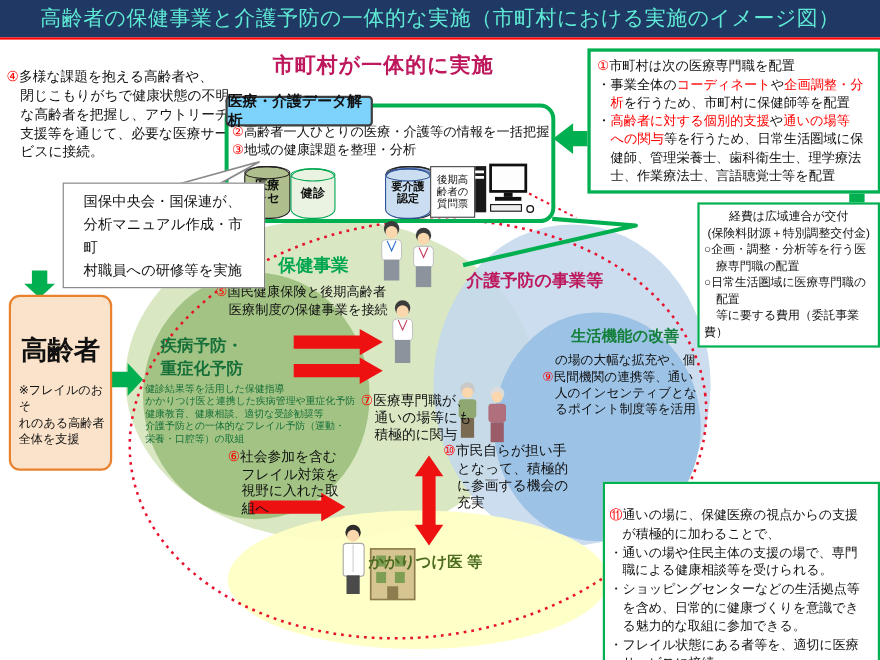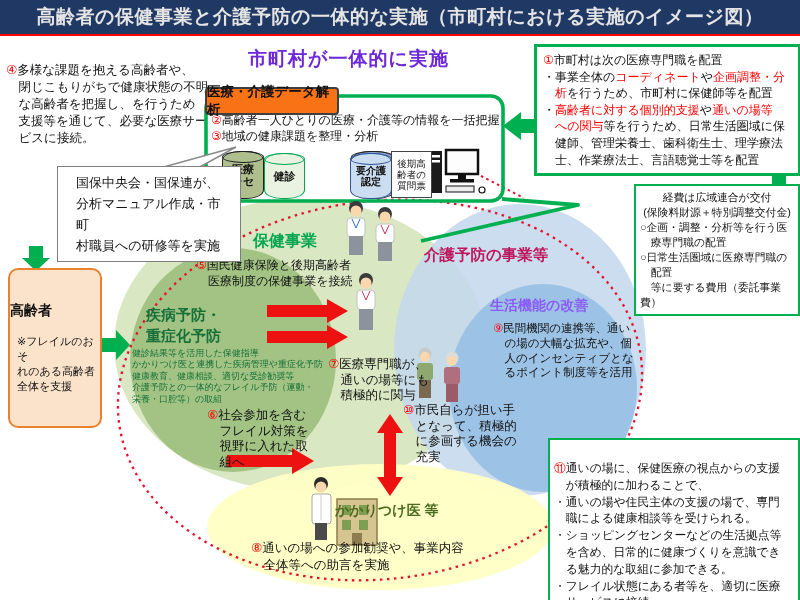--- a/index.html
+++ b/index.html
@@ -3,58 +3,58 @@
 <meta charset="utf-8">
 <style>
   html,body{margin:0;padding:0;background:#fff;}
   #stage{position:relative;width:800px;height:600px;overflow:hidden;background:#fff;
          font-family:"Liberation Sans","DejaVu Sans",sans-serif;color:#111;}
   .abs{position:absolute;}
   .pre{white-space:pre-line;}
   .rd{color:#FF0000;}
   .rich div{white-space:pre;}
   #hdr{left:0;top:0;width:800px;height:34px;background:#1F3864;display:flex;align-items:center;justify-content:center;}
-  #hdr span{color:#e5e5e5;font-weight:bold;font-size:19px;letter-spacing:.5px;}
+  #hdr span{color:#5eead4;font-weight:normal;font-size:19px;letter-spacing:.5px;}
   #hdr-line{left:0;top:34px;width:800px;height:2px;background:#FF0000;}
   #outreach{left:6px;top:62px;width:210px;font-size:12.5px;line-height:17px;}
-  #muni-heading{left:248px;top:46px;font-size:19px;font-weight:bold;color:#6d28d9;letter-spacing:1px;}
+  #muni-heading{left:248px;top:46px;font-size:19px;font-weight:bold;color:#be185d;letter-spacing:1px;}
   #callout{left:57px;top:166px;width:146px;background:#fff;border:1.5px solid #7f7f7f;
            font-size:13px;line-height:21px;padding:5px 18px;z-index:3;}
-  #analysis-label{left:205px;top:87px;width:130px;height:24px;background:#f97316;border:2px solid #3f3f3f;
+  #analysis-label{left:205px;top:87px;width:130px;height:24px;background:#7dd3fc;border:2px solid #3f3f3f;
            border-radius:4px;display:flex;align-items:center;justify-content:center;
            font-size:13.5px;font-weight:bold;z-index:3;}
   #points23{left:211px;top:112px;font-size:12px;line-height:16px;z-index:2;}
   .cyl{border-radius:18px/9px;display:flex;align-items:center;justify-content:center;text-align:center;
        font-weight:bold;z-index:2;}
   .cyl .lid{position:absolute;left:-1px;top:-1px;right:-1px;height:10px;border-radius:50%;border:inherit;}
   .cyl span{white-space:pre-line;line-height:1.1;position:relative;}
   #quest{left:391px;top:151px;width:39px;height:45px;background:#fff;border:1.4px solid #444;
          display:flex;align-items:center;justify-content:center;text-align:center;
          font-size:9.5px;line-height:1.18;z-index:2;}
   #box1{left:534px;top:44px;width:249px;background:#fff;border:3px solid #00B050;
         padding:5px 6px;font-size:12px;line-height:16.6px;z-index:2;}
   #expense{left:634px;top:184px;width:154px;background:#fff;border:2.5px solid #00B050;
         padding:4px 4px;font-size:10.8px;line-height:15px;z-index:2;}
   #expense .hd{text-align:center;}
   #elderly{left:8px;top:268px;width:90px;height:156px;background:#FBE3CB;border:2.2px solid #E9822E;
         border-radius:10px;z-index:2;}
-  #elderly .t{margin-top:32px;font-size:14px;font-weight:bold;}
+  #elderly .t{margin-top:32px;text-align:center;font-size:24px;font-weight:bold;}
   #elderly .n{margin:14px 0 0 7px;font-size:11px;line-height:15px;}
   #box11{left:548px;top:438px;width:240px;background:#fff;border:2.5px solid #00B050;
         padding:20px 4px;font-size:11.8px;line-height:16.8px;z-index:3;}
   .vt{z-index:2;}
   #hoken-title{left:253px;top:231px;font-size:16px;font-weight:bold;color:#00A651;}
   #point5{left:196px;top:257px;font-size:12px;line-height:16px;}
   #disease-title{left:146px;top:304px;font-size:15px;font-weight:bold;color:#17703A;line-height:21px;}
   #disease-items{left:132px;top:348px;font-size:9px;line-height:11.4px;color:#17703A;}
   #point6{left:207px;top:408px;font-size:12.5px;line-height:15.5px;}
   #point7{left:328px;top:357px;font-size:12.5px;line-height:15.5px;}
   #point10{left:403px;top:403px;font-size:12.5px;line-height:15.5px;}
   #kaigo-title{left:424px;top:245px;font-size:15.5px;font-weight:bold;color:#be185d;}
-  #seikatsu-title{left:490px;top:297px;font-size:14px;font-weight:bold;color:#8b5cf6;}
+  #seikatsu-title{left:519px;top:297px;font-size:14px;font-weight:bold;color:#15803d;}
   #point9{left:493px;top:321px;font-size:11.5px;line-height:14.8px;}
   #kakaritsuke-title{left:335px;top:502px;font-size:14px;font-weight:bold;color:#4B6B1F;}
   #point8{left:251px;top:540px;font-size:12.5px;line-height:17px;}
   svg{position:absolute;left:0;top:0;z-index:1;}
 </style>
 </head>
 <body>
 
 <div id="stage">
 
@@ -146,21 +146,21 @@
   </svg>
 
   <div id="hdr" class="abs">
     <span>高齢者の保健事業と介護予防の一体的な実施（市町村における実施のイメージ図）</span>
   </div>
   <div id="hdr-line" class="abs"></div>
 
   <div id="outreach" class="abs rich">
       <div><span class="rd">④</span><span>多様な課題を抱える高齢者や、</span></div>
       <div><span>　閉じこもりがちで健康状態の不明</span></div>
-      <div><span>　な高齢者を把握し、を行うため</span></div>
+      <div><span>　な高齢者を把握し、アウトリーチ</span></div>
       <div><span>　支援等を通じて、必要な医療サー</span></div>
       <div><span>　ビスに接続。</span></div>
     </div>
   <div id="muni-heading" class="abs">市町村が一体的に実施</div>
   <div id="callout" class="abs pre">国保中央会・国保連が、
 分析マニュアル作成・市町
 村職員への研修等を実施</div>
 
   <div id="analysis-label" class="abs">
     <span>医療・介護データ解析</span>
@@ -257,24 +257,20 @@
     </div>
   <div id="point10" class="abs vt rich">
       <div><span class="rd">⑩</span><span>市民自らが担い手</span></div>
       <div><span>　となって、積極的</span></div>
       <div><span>　に参画する機会の</span></div>
       <div><span>　充実</span></div>
     </div>
   <div id="kaigo-title" class="abs vt">介護予防の事業等</div>
   <div id="seikatsu-title" class="abs vt">生活機能の改善</div>
   <div id="point9" class="abs vt rich">
+      <div><span>　の場の大幅な拡充や、個</span></div>
       <div><span class="rd">⑨</span><span>民間機関の連携等、通い</span></div>
-      <div><span>　の場の大幅な拡充や、個</span></div>
       <div><span>　人のインセンティブとな</span></div>
       <div><span>　るポイント制度等を活用</span></div>
     </div>
   <div id="kakaritsuke-title" class="abs vt">かかりつけ医 等</div>
-  <div id="point8" class="abs vt rich">
-      <div><span class="rd">⑧</span><span>通いの場への参加勧奨や、事業内容</span></div>
-      <div><span>　全体等への助言を実施</span></div>
-    </div>
 
 </div>
 
 </body></html>

